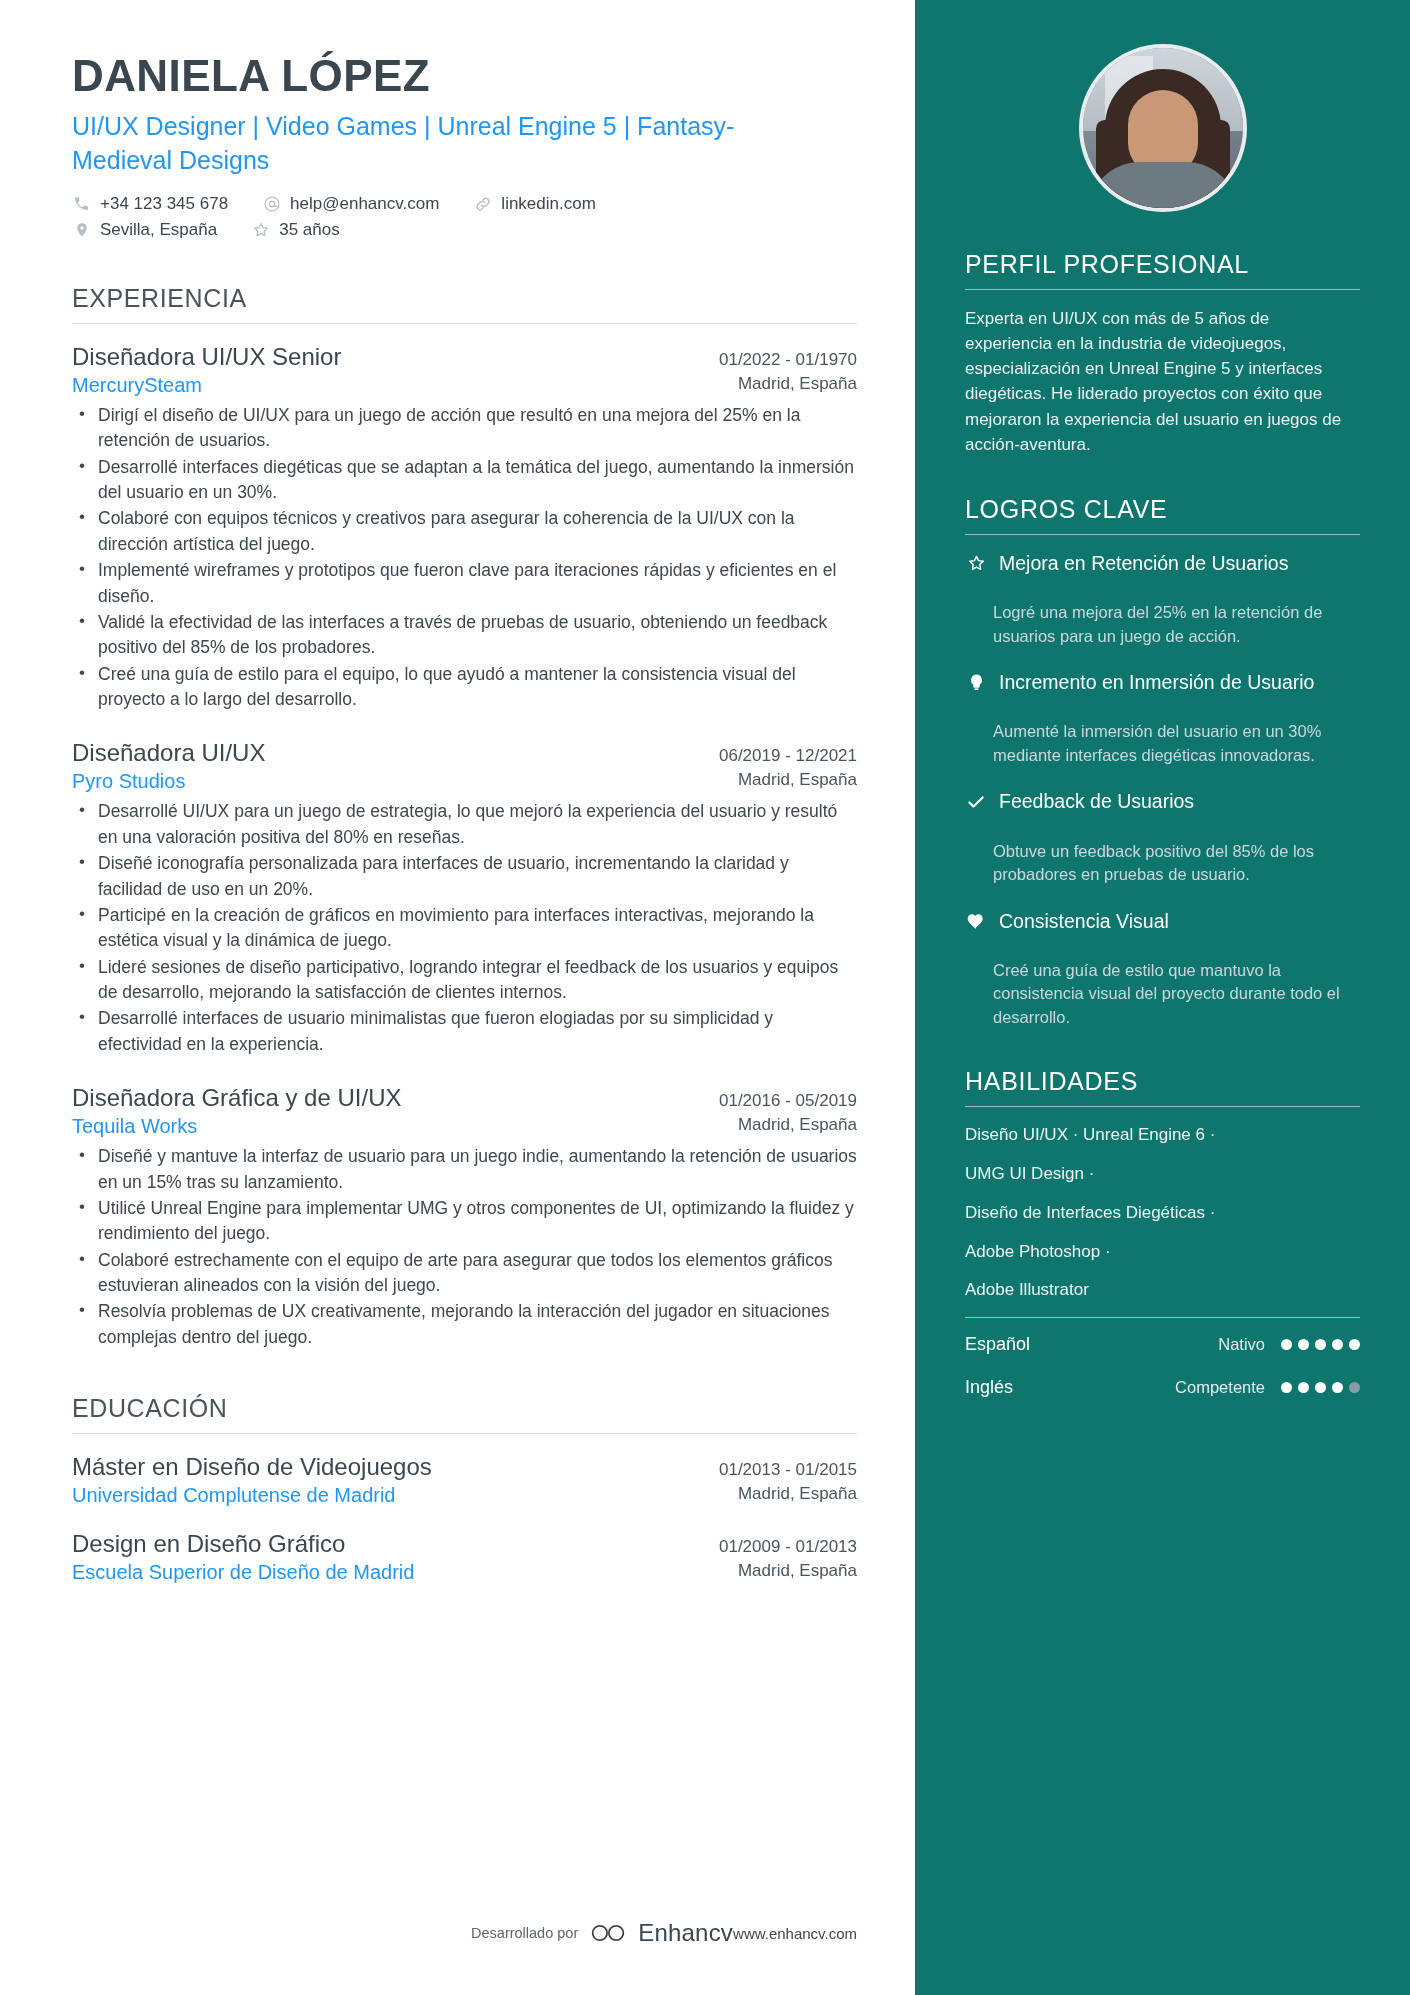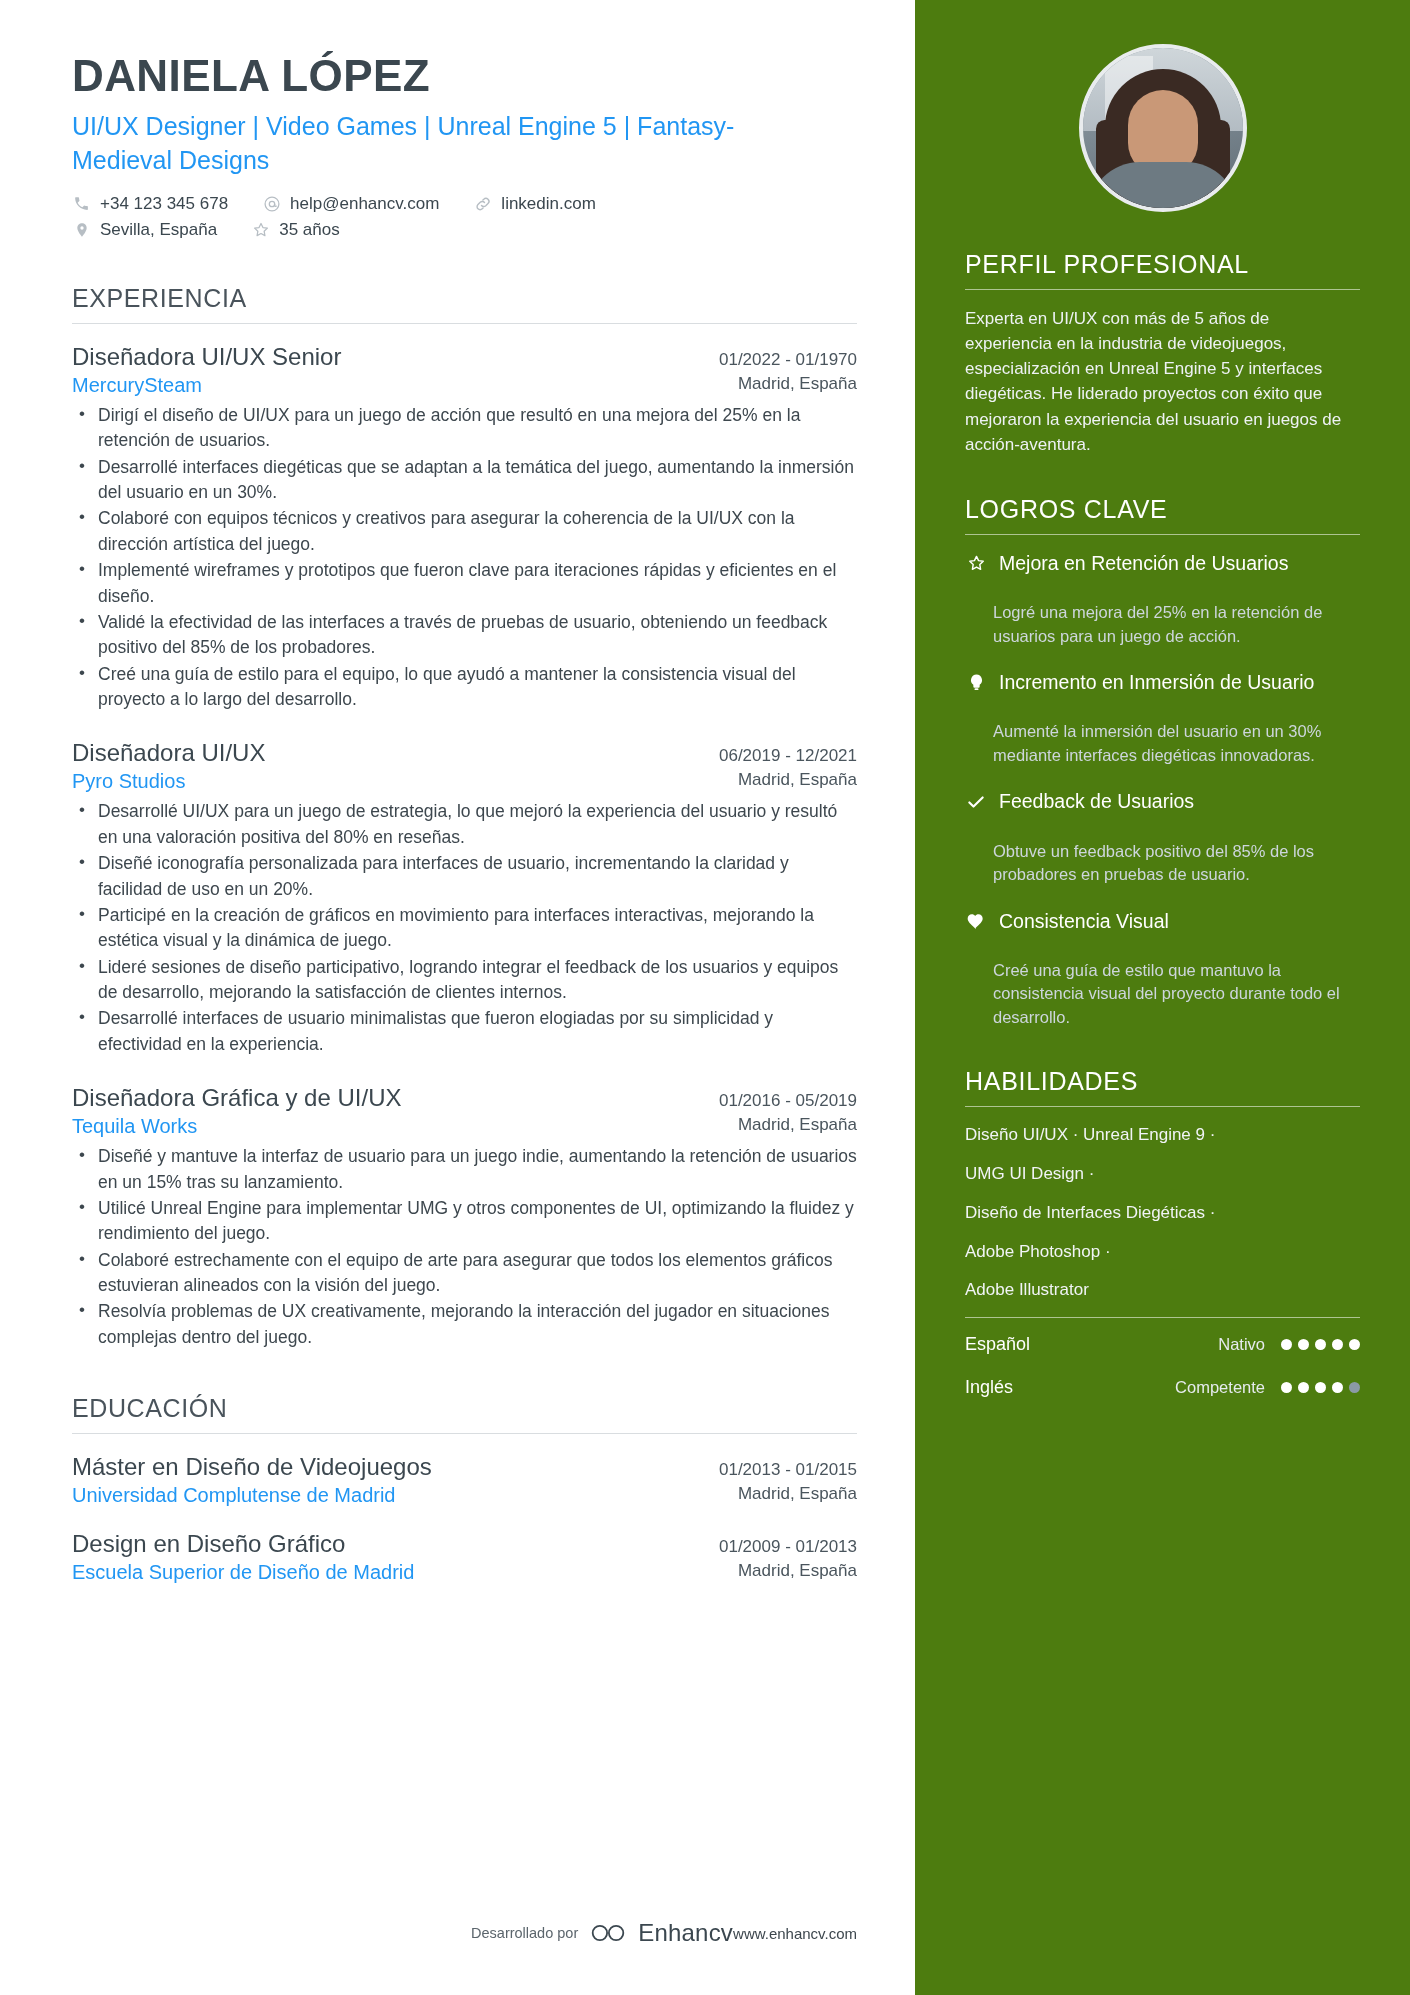--- a/index.html
+++ b/index.html
@@ -60,21 +60,21 @@
     display: flex; justify-content: flex-end; align-items: center;
   }
   .brand { display: flex; align-items: center; gap: 12px; }
   .brand-by { font-size: 14.5px; color: #5b656c; }
   .brand-mark { color: #3b474f; display:flex; align-items:center; }
   .brand-name { font-size: 24px; color: #3b474f; letter-spacing: .2px; }
   .footer-url { font-size: 15px; color: #3d474e; }
 
   
   .right {
-    width: 495px; height: 1995px; background: #4d7c0f;
+    width: 495px; height: 1995px; background: #0f766e;
     color: #ffffff; padding: 0 50px 0 50px; position: relative;
   }
   .photo-wrap { display:flex; justify-content:center; padding-top: 44px; }
   .photo {
     width: 168px; height: 168px; border-radius: 50%;
     border: 4px solid #e9ecee; overflow: hidden; position: relative;
     background: linear-gradient(165deg,#9aa6ad 0%, #7d8a93 45%, #5f6b74 100%);
   }
   .photo .bg-win { position:absolute; left:0; top:0; width:100%; height:52%;
       background: linear-gradient(180deg,#cfd6da 0%, #b3bcc3 100%); }
@@ -351,21 +351,21 @@
         </span>
         <div class="ach-body">
           <div class="ach-title">Consistencia Visual</div>
         </div>
       </div>
       <div class="ach-desc">Creé una guía de estilo que mantuvo la consistencia visual del proyecto durante todo el desarrollo.</div>
     </div>
 
     <div class="r-title">HABILIDADES</div>
     <div class="r-rule"></div>
-    <div class="skill-line">Diseño UI/UX · Unreal Engine 9 ·</div>
+    <div class="skill-line">Diseño UI/UX · Unreal Engine 6 ·</div>
     <div class="skill-line">UMG UI Design ·</div>
     <div class="skill-line">Diseño de Interfaces Diegéticas ·</div>
     <div class="skill-line">Adobe Photoshop ·</div>
     <div class="skill-line">Adobe Illustrator</div>
 
     <div class="r-rule"></div>
 
     <div class="lang-row">
       <span class="lang-name">Español</span>
       <span class="lang-level">Nativo</span>

